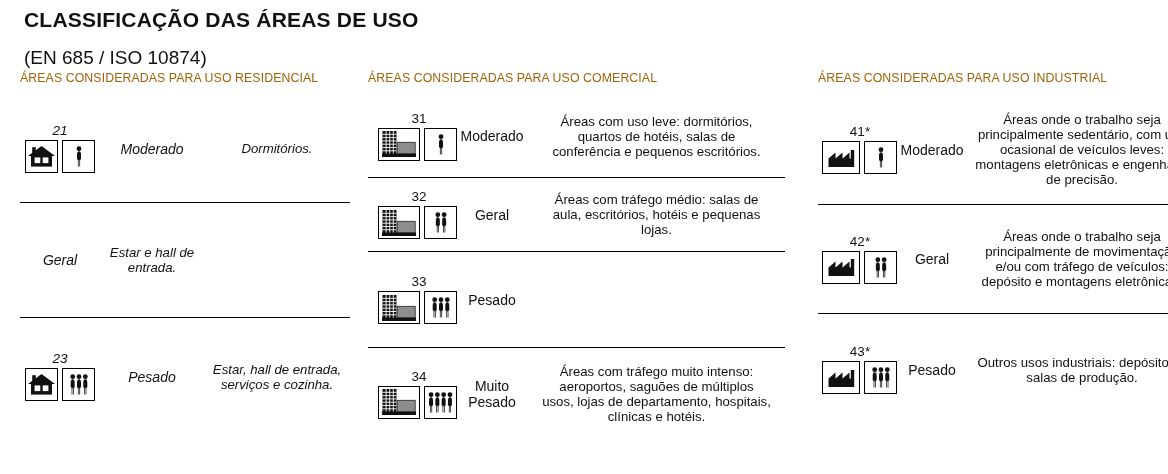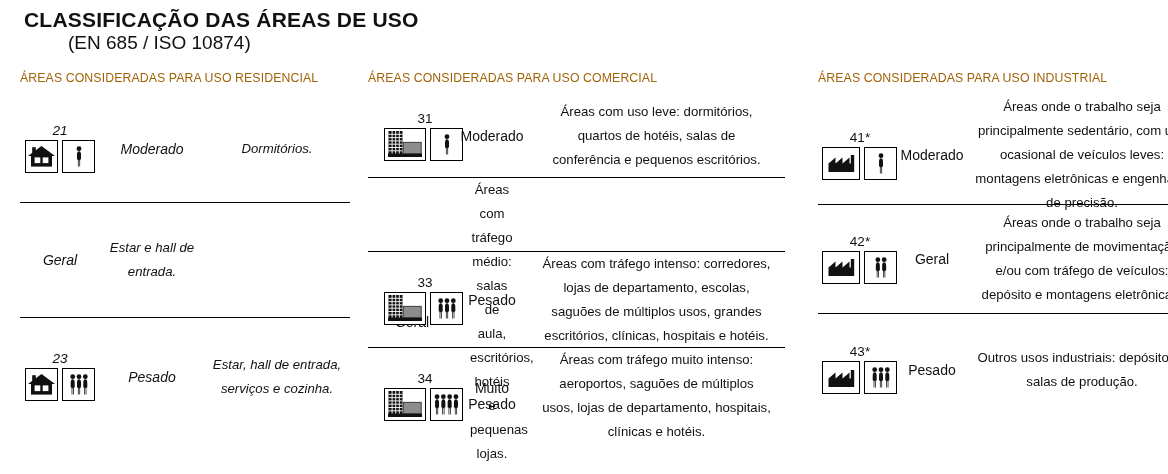--- a/index.html
+++ b/index.html
@@ -11,50 +11,50 @@
     background: #fff;
     color: #111;
     font-family: "Liberation Sans", "DejaVu Sans", sans-serif;
     overflow: hidden;
   }
   .title {
     position: absolute; left: 24px; top: 8px;
     font-size: 21px; font-weight: bold; letter-spacing: .2px;
   }
   .subtitle {
-    position: absolute; left: 24px; top: 32px;
-    font-size: 19px; font-weight: normal; margin-left: 44px;
+    position: absolute; left: 24px; top: 47px;
+    font-size: 19px; font-weight: normal;
   }
   .col { position: absolute; top: 71px; }
   .col1 { left: 20px;  width: 330px; }
   .col2 { left: 368px; width: 417px; }
   .col3 { left: 786px; width: 382px; margin-left: 32px; }
   .col-header {
     font-size: 12.3px; letter-spacing: .1px; white-space: nowrap;
     height: 24px; color: #a16207;
   }
   .row { display: grid; align-items: center; }
   .col1 .row { grid-template-columns: 80px 104px 1fr; font-style: italic; }
   .col2 .row { grid-template-columns: 88px 72px 1fr; }
   .col3 .row { grid-template-columns: 82px 64px 1fr; }
   .row.divided { border-bottom: 1.5px solid #000; }
   .iconblock { display: inline-block; }
   .col1 .iconblock { width: 70px; margin-left: 5px; }
-  .col2 .iconblock { width: 82px; margin-left: 16px; }
+  .col2 .iconblock { width: 82px; margin-left: 10px; }
   .col3 .iconblock { width: 76px; margin-left: 4px; }
   .code { text-align: center; font-size: 13.5px; line-height: 14px; margin-bottom: 2px; }
   .boxes { display: flex; gap: 4px; }
   .box {
     width: 33px; height: 33px; border: 1.5px solid #000; background: #fff;
     display: flex; align-items: center; justify-content: center; flex: none;
   }
   .box.wide42 { width: 42px; }
   .box.wide38 { width: 38px; }
   .klass { text-align: center; font-size: 14px; line-height: 16px; }
-  .desc  { text-align: center; font-size: 13.2px; line-height: 24px; }
+  .desc  { text-align: center; font-size: 13.2px; line-height: 15px; }
   .col2 .desc { padding: 0 14px; }
   .col3 .desc { padding: 0 10px; }
   .footnote { position: absolute; left: 13px; top: 451px; font-size: 13px; }
 </style>
 </head>
 <body>
 
 <div class="page">
 
   <div class="title">CLASSIFICAÇÃO DAS ÁREAS DE USO</div>
@@ -154,71 +154,95 @@
                 </g>
               </svg>
             </span>
         </div>
       </div>
       <div class="klass">Moderado</div>
       <div class="desc">Áreas com uso leve: dormitórios, quartos de hotéis, salas de conferência e pequenos escritórios.</div>
     </div>
 
     <div class="row divided" style="height:74px">
-      <div class="klass">Geral</div>
-      <div class="desc">Áreas com tráfego médio: salas de aula, escritórios, hotéis e pequenas lojas.</div>
-    </div>
-
-    <div class="row divided" style="height:96px">
-      <div class="iconblock">
-        <div class="code">33</div>
+      <div class="iconblock">
+        <div class="code">32</div>
         <div class="boxes">
           <span class="box wide42">
               <svg width="34" height="26" viewBox="0 0 34 26">
                 <rect x="0.5" y="0" width="14" height="23" fill="#111"></rect>
                 <path d="M4.1 0 V23 M7.7 0 V23 M11.3 0 V23 M0.5 3.3 H14.5 M0.5 6.6 H14.5 M0.5 9.9 H14.5 M0.5 13.2 H14.5 M0.5 16.5 H14.5 M0.5 19.8 H14.5" stroke="#fff" stroke-width="0.9" fill="none"></path>
                 <rect x="15.2" y="11.3" width="18" height="11.7" fill="#8d8d8d" stroke="#222" stroke-width="0.8"></rect>
                 <rect x="0" y="22.6" width="34" height="3.4" fill="#111"></rect>
               </svg>
             </span>
           <span class="box">
-              <svg width="20" height="21" viewBox="0 0 20 21" fill="#111">
-                <g transform="translate(0.0,0)">
-                  <circle cx="3.7" cy="2.7" r="2.4"></circle>
-                  <path d="M3.7 5.3 C2.3 5.3 1.7 6.6 1.7 8.6 L1.7 13.4 L2.6 13.4 L2.6 20.6 L3.35 20.6 L3.35 14.2 L4.05 14.2 L4.05 20.6 L4.8 20.6 L4.8 13.4 L5.7 13.4 L5.7 8.6 C5.7 6.6 5.1 5.3 3.7 5.3 Z"></path>
-                </g>
-                <g transform="translate(6.3,0)">
-                  <circle cx="3.7" cy="2.7" r="2.4"></circle>
-                  <path d="M3.7 5.3 C2.3 5.3 1.7 6.6 1.7 8.6 L1.7 13.4 L2.6 13.4 L2.6 20.6 L3.35 20.6 L3.35 14.2 L4.05 14.2 L4.05 20.6 L4.8 20.6 L4.8 13.4 L5.7 13.4 L5.7 8.6 C5.7 6.6 5.1 5.3 3.7 5.3 Z"></path>
-                </g>
-                <g transform="translate(12.6,0)">
-                  <circle cx="3.7" cy="2.7" r="2.4"></circle>
-                  <path d="M3.7 5.3 C2.3 5.3 1.7 6.6 1.7 8.6 L1.7 13.4 L2.6 13.4 L2.6 20.6 L3.35 20.6 L3.35 14.2 L4.05 14.2 L4.05 20.6 L4.8 20.6 L4.8 13.4 L5.7 13.4 L5.7 8.6 C5.7 6.6 5.1 5.3 3.7 5.3 Z"></path>
-                </g>
-              </svg>
-            </span>
-        </div>
-      </div>
-      <div class="klass">Pesado</div>
-      <div class="desc">Áreas com tráfego intenso: corredores, lojas de departamento, escolas, saguões de múltiplos usos, grandes escritórios, clínicas, hospitais e hotéis.</div>
-    </div>
-
-    <div class="row" style="height:92px">
-      <div class="iconblock">
-        <div class="code">34</div>
+              <svg width="14" height="21" viewBox="0 0 13.7 21" fill="#111">
+                <g transform="translate(0.0,0)">
+                  <circle cx="3.7" cy="2.7" r="2.4"></circle>
+                  <path d="M3.7 5.3 C2.3 5.3 1.7 6.6 1.7 8.6 L1.7 13.4 L2.6 13.4 L2.6 20.6 L3.35 20.6 L3.35 14.2 L4.05 14.2 L4.05 20.6 L4.8 20.6 L4.8 13.4 L5.7 13.4 L5.7 8.6 C5.7 6.6 5.1 5.3 3.7 5.3 Z"></path>
+                </g>
+                <g transform="translate(6.3,0)">
+                  <circle cx="3.7" cy="2.7" r="2.4"></circle>
+                  <path d="M3.7 5.3 C2.3 5.3 1.7 6.6 1.7 8.6 L1.7 13.4 L2.6 13.4 L2.6 20.6 L3.35 20.6 L3.35 14.2 L4.05 14.2 L4.05 20.6 L4.8 20.6 L4.8 13.4 L5.7 13.4 L5.7 8.6 C5.7 6.6 5.1 5.3 3.7 5.3 Z"></path>
+                </g>
+              </svg>
+            </span>
+        </div>
+      </div>
+      <div class="klass">Geral</div>
+      <div class="desc">Áreas com tráfego médio: salas de aula, escritórios, hotéis e pequenas lojas.</div>
+    </div>
+
+    <div class="row divided" style="height:96px">
+      <div class="iconblock">
+        <div class="code">33</div>
         <div class="boxes">
           <span class="box wide42">
               <svg width="34" height="26" viewBox="0 0 34 26">
                 <rect x="0.5" y="0" width="14" height="23" fill="#111"></rect>
                 <path d="M4.1 0 V23 M7.7 0 V23 M11.3 0 V23 M0.5 3.3 H14.5 M0.5 6.6 H14.5 M0.5 9.9 H14.5 M0.5 13.2 H14.5 M0.5 16.5 H14.5 M0.5 19.8 H14.5" stroke="#fff" stroke-width="0.9" fill="none"></path>
                 <rect x="15.2" y="11.3" width="18" height="11.7" fill="#8d8d8d" stroke="#222" stroke-width="0.8"></rect>
                 <rect x="0" y="22.6" width="34" height="3.4" fill="#111"></rect>
               </svg>
             </span>
           <span class="box">
+              <svg width="20" height="21" viewBox="0 0 20 21" fill="#111">
+                <g transform="translate(0.0,0)">
+                  <circle cx="3.7" cy="2.7" r="2.4"></circle>
+                  <path d="M3.7 5.3 C2.3 5.3 1.7 6.6 1.7 8.6 L1.7 13.4 L2.6 13.4 L2.6 20.6 L3.35 20.6 L3.35 14.2 L4.05 14.2 L4.05 20.6 L4.8 20.6 L4.8 13.4 L5.7 13.4 L5.7 8.6 C5.7 6.6 5.1 5.3 3.7 5.3 Z"></path>
+                </g>
+                <g transform="translate(6.3,0)">
+                  <circle cx="3.7" cy="2.7" r="2.4"></circle>
+                  <path d="M3.7 5.3 C2.3 5.3 1.7 6.6 1.7 8.6 L1.7 13.4 L2.6 13.4 L2.6 20.6 L3.35 20.6 L3.35 14.2 L4.05 14.2 L4.05 20.6 L4.8 20.6 L4.8 13.4 L5.7 13.4 L5.7 8.6 C5.7 6.6 5.1 5.3 3.7 5.3 Z"></path>
+                </g>
+                <g transform="translate(12.6,0)">
+                  <circle cx="3.7" cy="2.7" r="2.4"></circle>
+                  <path d="M3.7 5.3 C2.3 5.3 1.7 6.6 1.7 8.6 L1.7 13.4 L2.6 13.4 L2.6 20.6 L3.35 20.6 L3.35 14.2 L4.05 14.2 L4.05 20.6 L4.8 20.6 L4.8 13.4 L5.7 13.4 L5.7 8.6 C5.7 6.6 5.1 5.3 3.7 5.3 Z"></path>
+                </g>
+              </svg>
+            </span>
+        </div>
+      </div>
+      <div class="klass">Pesado</div>
+    </div>
+
+    <div class="row" style="height:92px">
+      <div class="iconblock">
+        <div class="code">34</div>
+        <div class="boxes">
+          <span class="box wide42">
+              <svg width="34" height="26" viewBox="0 0 34 26">
+                <rect x="0.5" y="0" width="14" height="23" fill="#111"></rect>
+                <path d="M4.1 0 V23 M7.7 0 V23 M11.3 0 V23 M0.5 3.3 H14.5 M0.5 6.6 H14.5 M0.5 9.9 H14.5 M0.5 13.2 H14.5 M0.5 16.5 H14.5 M0.5 19.8 H14.5" stroke="#fff" stroke-width="0.9" fill="none"></path>
+                <rect x="15.2" y="11.3" width="18" height="11.7" fill="#8d8d8d" stroke="#222" stroke-width="0.8"></rect>
+                <rect x="0" y="22.6" width="34" height="3.4" fill="#111"></rect>
+              </svg>
+            </span>
+          <span class="box">
               <svg width="27" height="21" viewBox="0 0 26.299999999999997 21" fill="#111">
                 <g transform="translate(0.0,0)">
                   <circle cx="3.7" cy="2.7" r="2.4"></circle>
                   <path d="M3.7 5.3 C2.3 5.3 1.7 6.6 1.7 8.6 L1.7 13.4 L2.6 13.4 L2.6 20.6 L3.35 20.6 L3.35 14.2 L4.05 14.2 L4.05 20.6 L4.8 20.6 L4.8 13.4 L5.7 13.4 L5.7 8.6 C5.7 6.6 5.1 5.3 3.7 5.3 Z"></path>
                 </g>
                 <g transform="translate(6.3,0)">
                   <circle cx="3.7" cy="2.7" r="2.4"></circle>
                   <path d="M3.7 5.3 C2.3 5.3 1.7 6.6 1.7 8.6 L1.7 13.4 L2.6 13.4 L2.6 20.6 L3.35 20.6 L3.35 14.2 L4.05 14.2 L4.05 20.6 L4.8 20.6 L4.8 13.4 L5.7 13.4 L5.7 8.6 C5.7 6.6 5.1 5.3 3.7 5.3 Z"></path>
                 </g>
                 <g transform="translate(12.6,0)">

